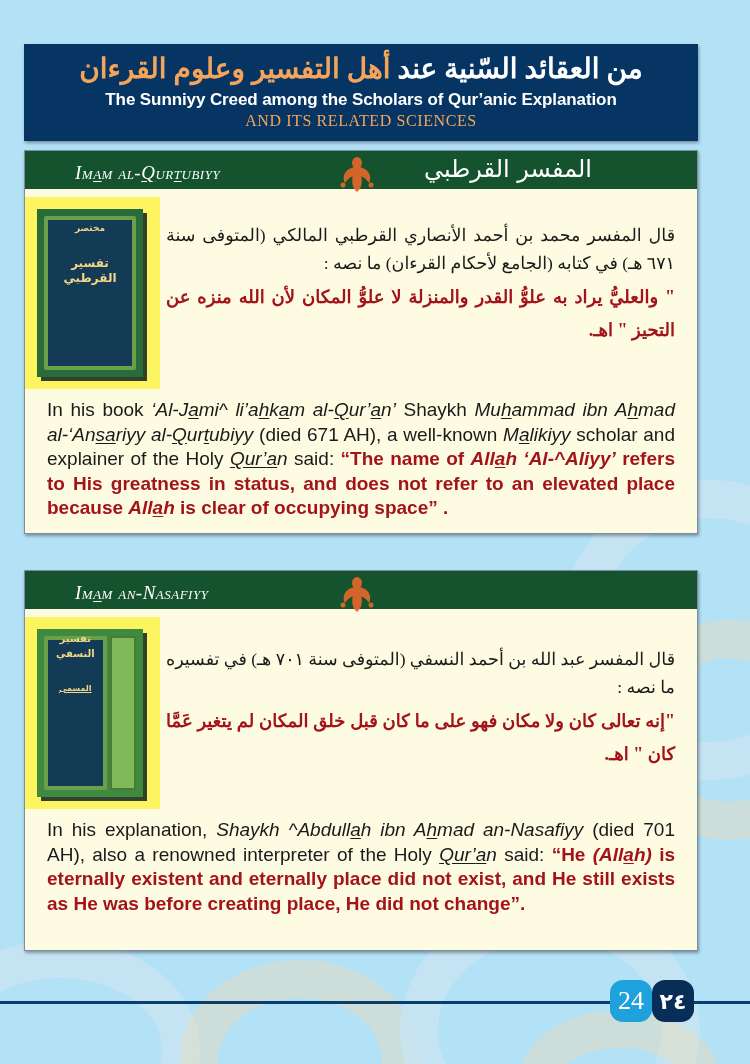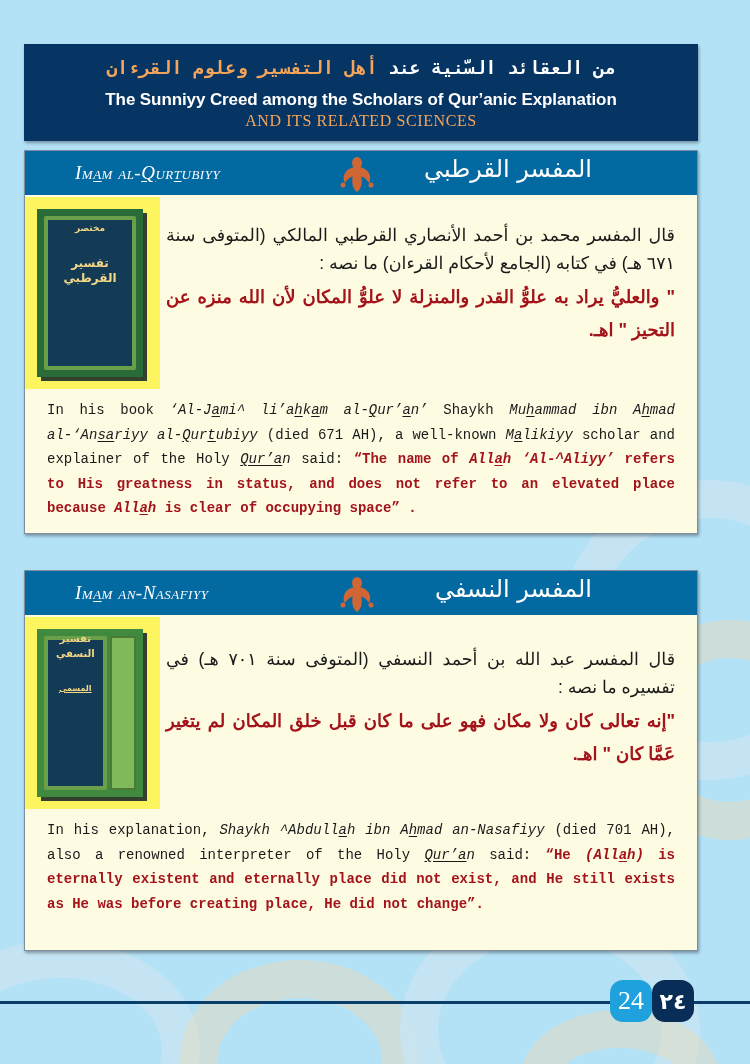--- a/index.html
+++ b/index.html
@@ -18,41 +18,41 @@
   }
   .bg-deco .swirl.tan { border-color: rgba(225, 220, 195, 0.55); }
 
   .header {
     position: absolute; left: 24px; top: 44px; width: 674px; height: 97px;
     background: #073563;
     box-shadow: 1px 2px 3px rgba(0,0,0,0.35);
     text-align: center; color: #fff;
   }
   .header .ar-title {
-    direction: rtl; font-family: Liberation Mono, monospace; font-weight: bold;
-    font-size: 18px; line-height: 34px; padding-top: 8px;
+    direction: rtl; font-family: Liberation Serif, serif; font-weight: bold;
+    font-size: 28px; line-height: 34px; padding-top: 8px;
   }
   .header .ar-title .accent { color: #f5a55a; }
   .header .en-title {
     font-family: "Liberation Sans", sans-serif; font-weight: bold;
     font-size: 17px; line-height: 24px; margin-top: 2px; letter-spacing: -0.1px;
   }
   .header .en-sub {
     font-family: "Liberation Serif", serif; color: #f5a55a;
     font-size: 16px; line-height: 18px; letter-spacing: 0.6px;
   }
 
   .section {
     position: absolute; left: 24px; width: 674px;
     background: #fefbe3;
     box-shadow: 1px 2px 3px rgba(0,0,0,0.35);
     border: 1px solid #7d8ea0;
   }
   .section .bar {
-    height: 44px; background: #0369a1; position: relative;
+    height: 38px; background: #14532d; position: relative;
   }
   .section .bar .en-name {
     position: absolute; left: 50px; top: 11px;
     font-family: "Liberation Serif", serif; font-style: italic; color: #fff;
     font-size: 19px; letter-spacing: 0.5px; font-variant: small-caps;
   }
   .section .bar .en-name .u { text-decoration: underline; text-underline-offset: 2px; }
   .section .bar .ornament {
     position: absolute; left: 312px; top: 4px; width: 40px; height: 38px;
   }
@@ -84,28 +84,28 @@
   .book .inner .line.s { width: 40%; }
   .book.two { background: #3f8a3f; }
   .book.two .inner { width: 68%; }
   .book.two .side {
     position: absolute; right: 7px; top: 7px; width: 26px; bottom: 7px;
     background: #7fb95a; border: 2px solid #4a7a35;
   }
 
   .ar-body {
     position: absolute; left: 141px; right: 22px; direction: rtl; text-align: justify;
-    font-family: Liberation Sans, sans-serif;
+    font-family: Liberation Serif, serif;
   }
   .ar-body .p1 { color: #1a1a1a; font-size: 17.5px; line-height: 28px; }
   .ar-body .p2 { color: #a3141a; font-weight: bold; font-size: 18px; line-height: 33px; margin-top: 4px; }
 
   .en-body {
     position: absolute; left: 22px; right: 22px;
-    font-family: Liberation Mono, monospace; font-size: 14px; line-height: 24.5px;
+    font-family: Liberation Sans, sans-serif; font-size: 19px; line-height: 24.5px;
     color: #1a1a1a; text-align: justify;
   }
   .en-body .red { color: #a3141a; font-weight: bold; }
   .en-body i { font-style: italic; }
   .en-body u { text-underline-offset: 2px; }
 
   .footer-rule {
     position: absolute; left: 0; top: 1001px; width: 750px; height: 3px; background: #0b3d6b;
   }
   .page-num {
@@ -175,21 +175,20 @@
     <svg class="ornament" viewBox="0 0 40 38">
       <g fill="#e8662a" opacity="0.9">
         <ellipse cx="20" cy="8" rx="5" ry="6"></ellipse>
         <path d="M20 12 C 10 12, 4 20, 8 28 C 12 22, 16 20, 20 22 Z"></path>
         <path d="M20 12 C 30 12, 36 20, 32 28 C 28 22, 24 20, 20 22 Z"></path>
         <path d="M16 20 C 14 28, 16 34, 20 37 C 24 34, 26 28, 24 20 Z"></path>
         <circle cx="6" cy="30" r="2.5"></circle>
           <circle cx="34" cy="30" r="2.5"></circle>
       </g>
     </svg>
-    <div class="ar-name">المفسر النسفي</div>
   </div>
   <div class="book-frame">
     <div class="book two">
       <div class="inner">
         <div class="t" style="font-size:10px;">تفسير النسفي</div>
         <div class="t" style="font-size:8px;text-decoration:underline;">المسمى</div>
         <div class="line"></div>
           <div class="line s"></div>
           <div class="line"></div>
           <div class="line s"></div>

